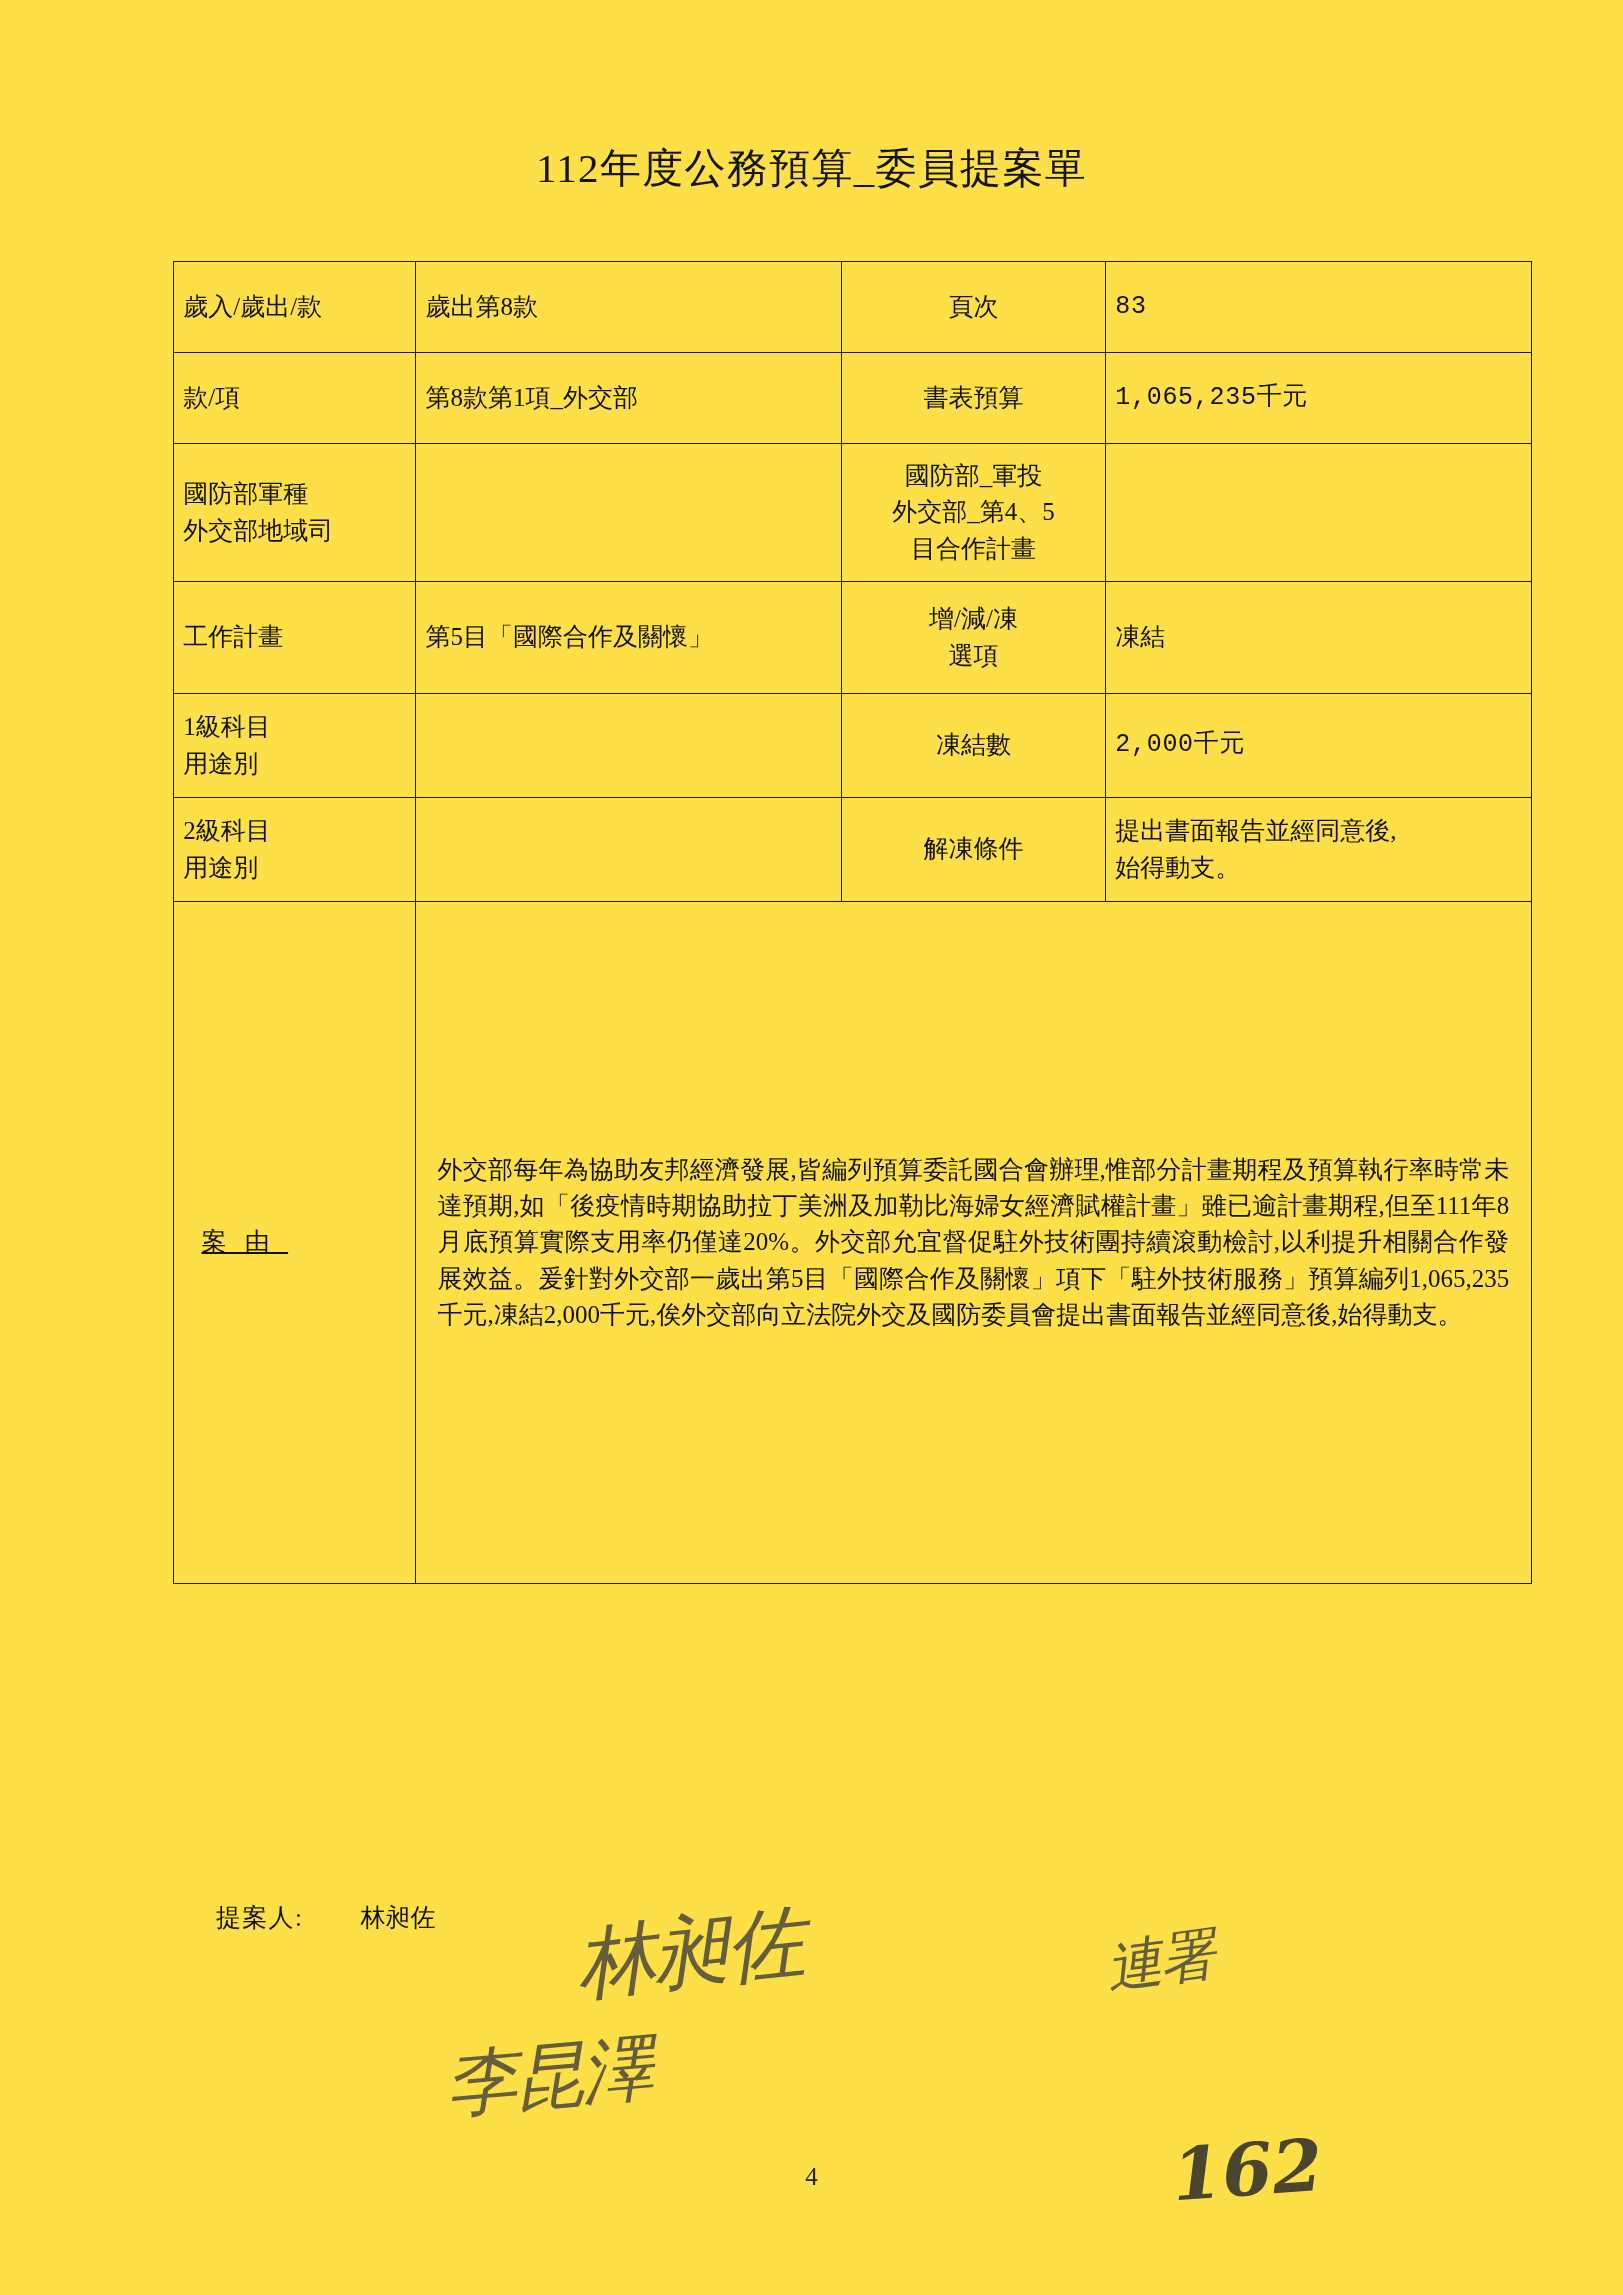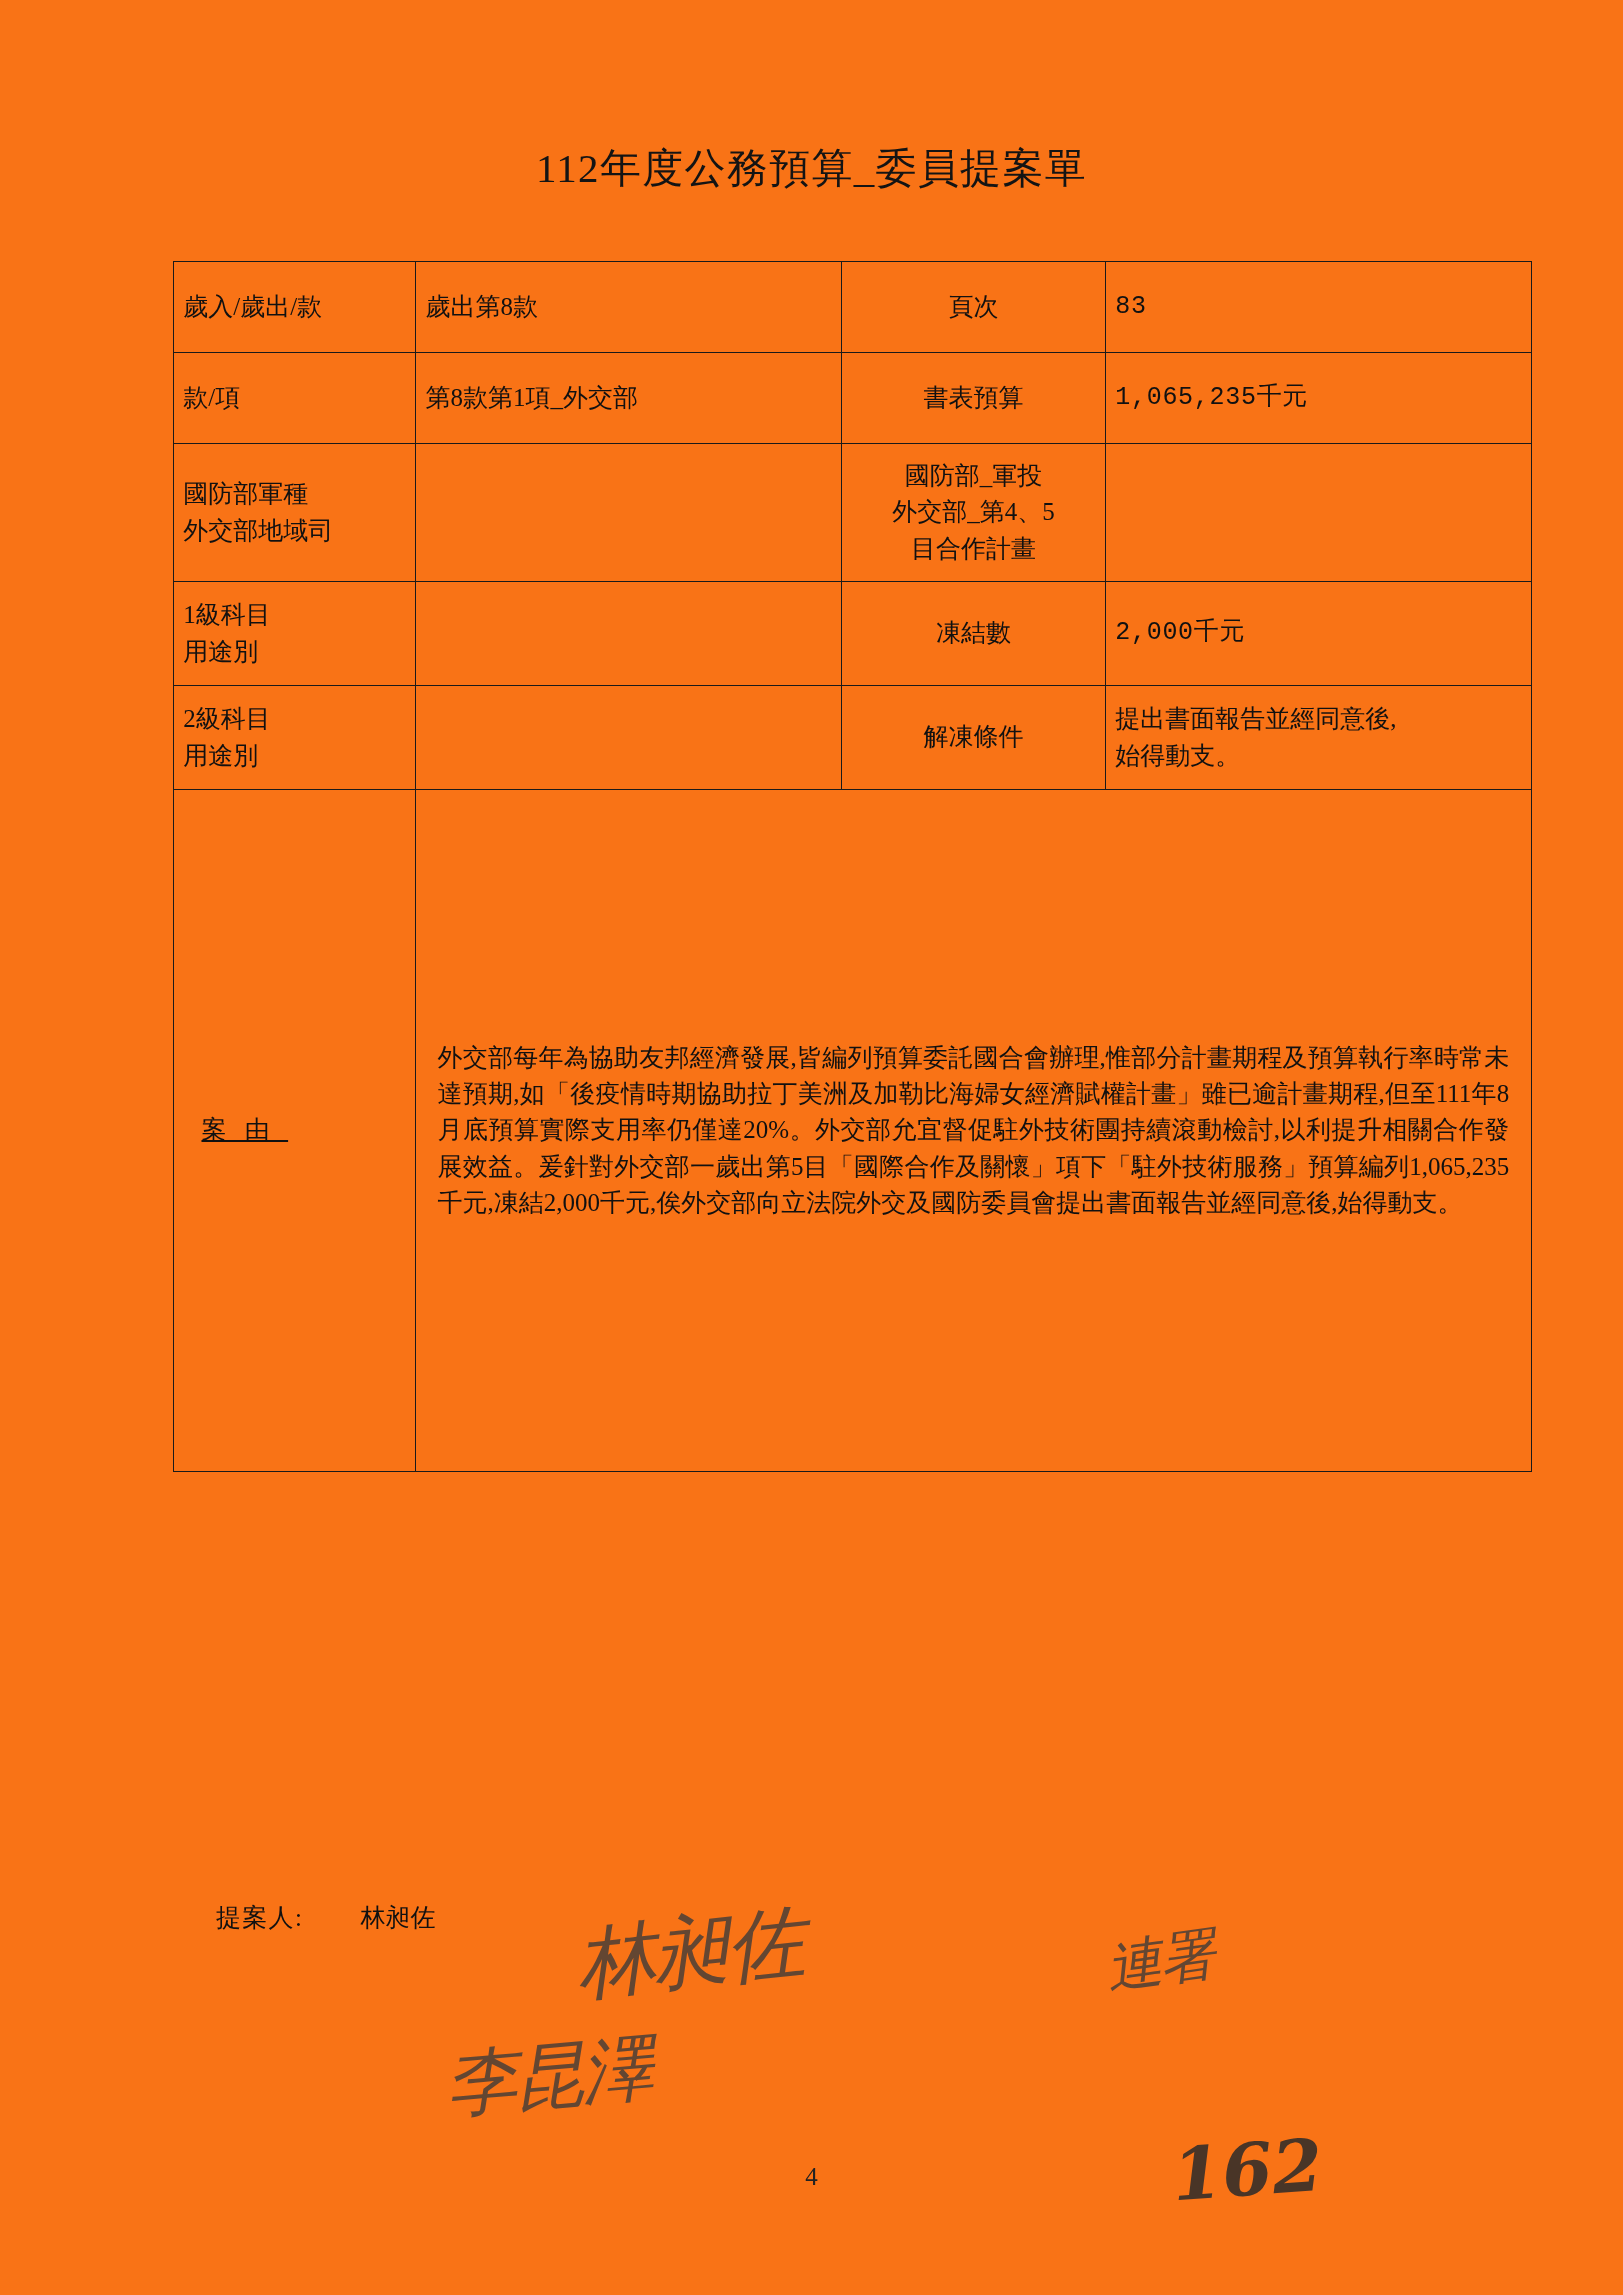--- a/index.html
+++ b/index.html
@@ -13,21 +13,21 @@
     font-family: "Liberation Serif", "DejaVu Serif", serif;
     color: #111111;
     position: relative;
     overflow: hidden;
   }
   .page {
     position: absolute;
     left: 0; top: 0;
     width: 1623px;
     height: 2295px;
-    background: #f97316;
+    background: #fde047;
   }
   .title {
     position: absolute;
     left: 0;
     top: 141px;
     width: 1623px;
     text-align: center;
     font-size: 41px;
     letter-spacing: 1.3px;
     color: #141414;
@@ -180,20 +180,29 @@
         </td>
         <td class="val"></td>
         <td class="lbl2 two-line">
           <div>國防部_軍投</div>
           <div>外交部_第4、5</div>
           <div>目合作計畫</div>
         </td>
         <td class="val2"></td>
       </tr>
 
+      <tr class="r4">
+        <td class="lbl">工作計畫</td>
+        <td class="val">第5目「國際合作及關懷」</td>
+        <td class="lbl2 two-line">
+          <div>增/減/凍</div>
+          <div>選項</div>
+        </td>
+        <td class="val2">凍結</td>
+      </tr>
 
 
       <tr class="r6">
         <td class="lbl two-line">
           <div>1級科目</div>
           <div>用途別</div>
         </td>
         <td class="val"></td>
         <td class="lbl2">凍結數</td>
         <td class="val2 num">2,000千元</td>

